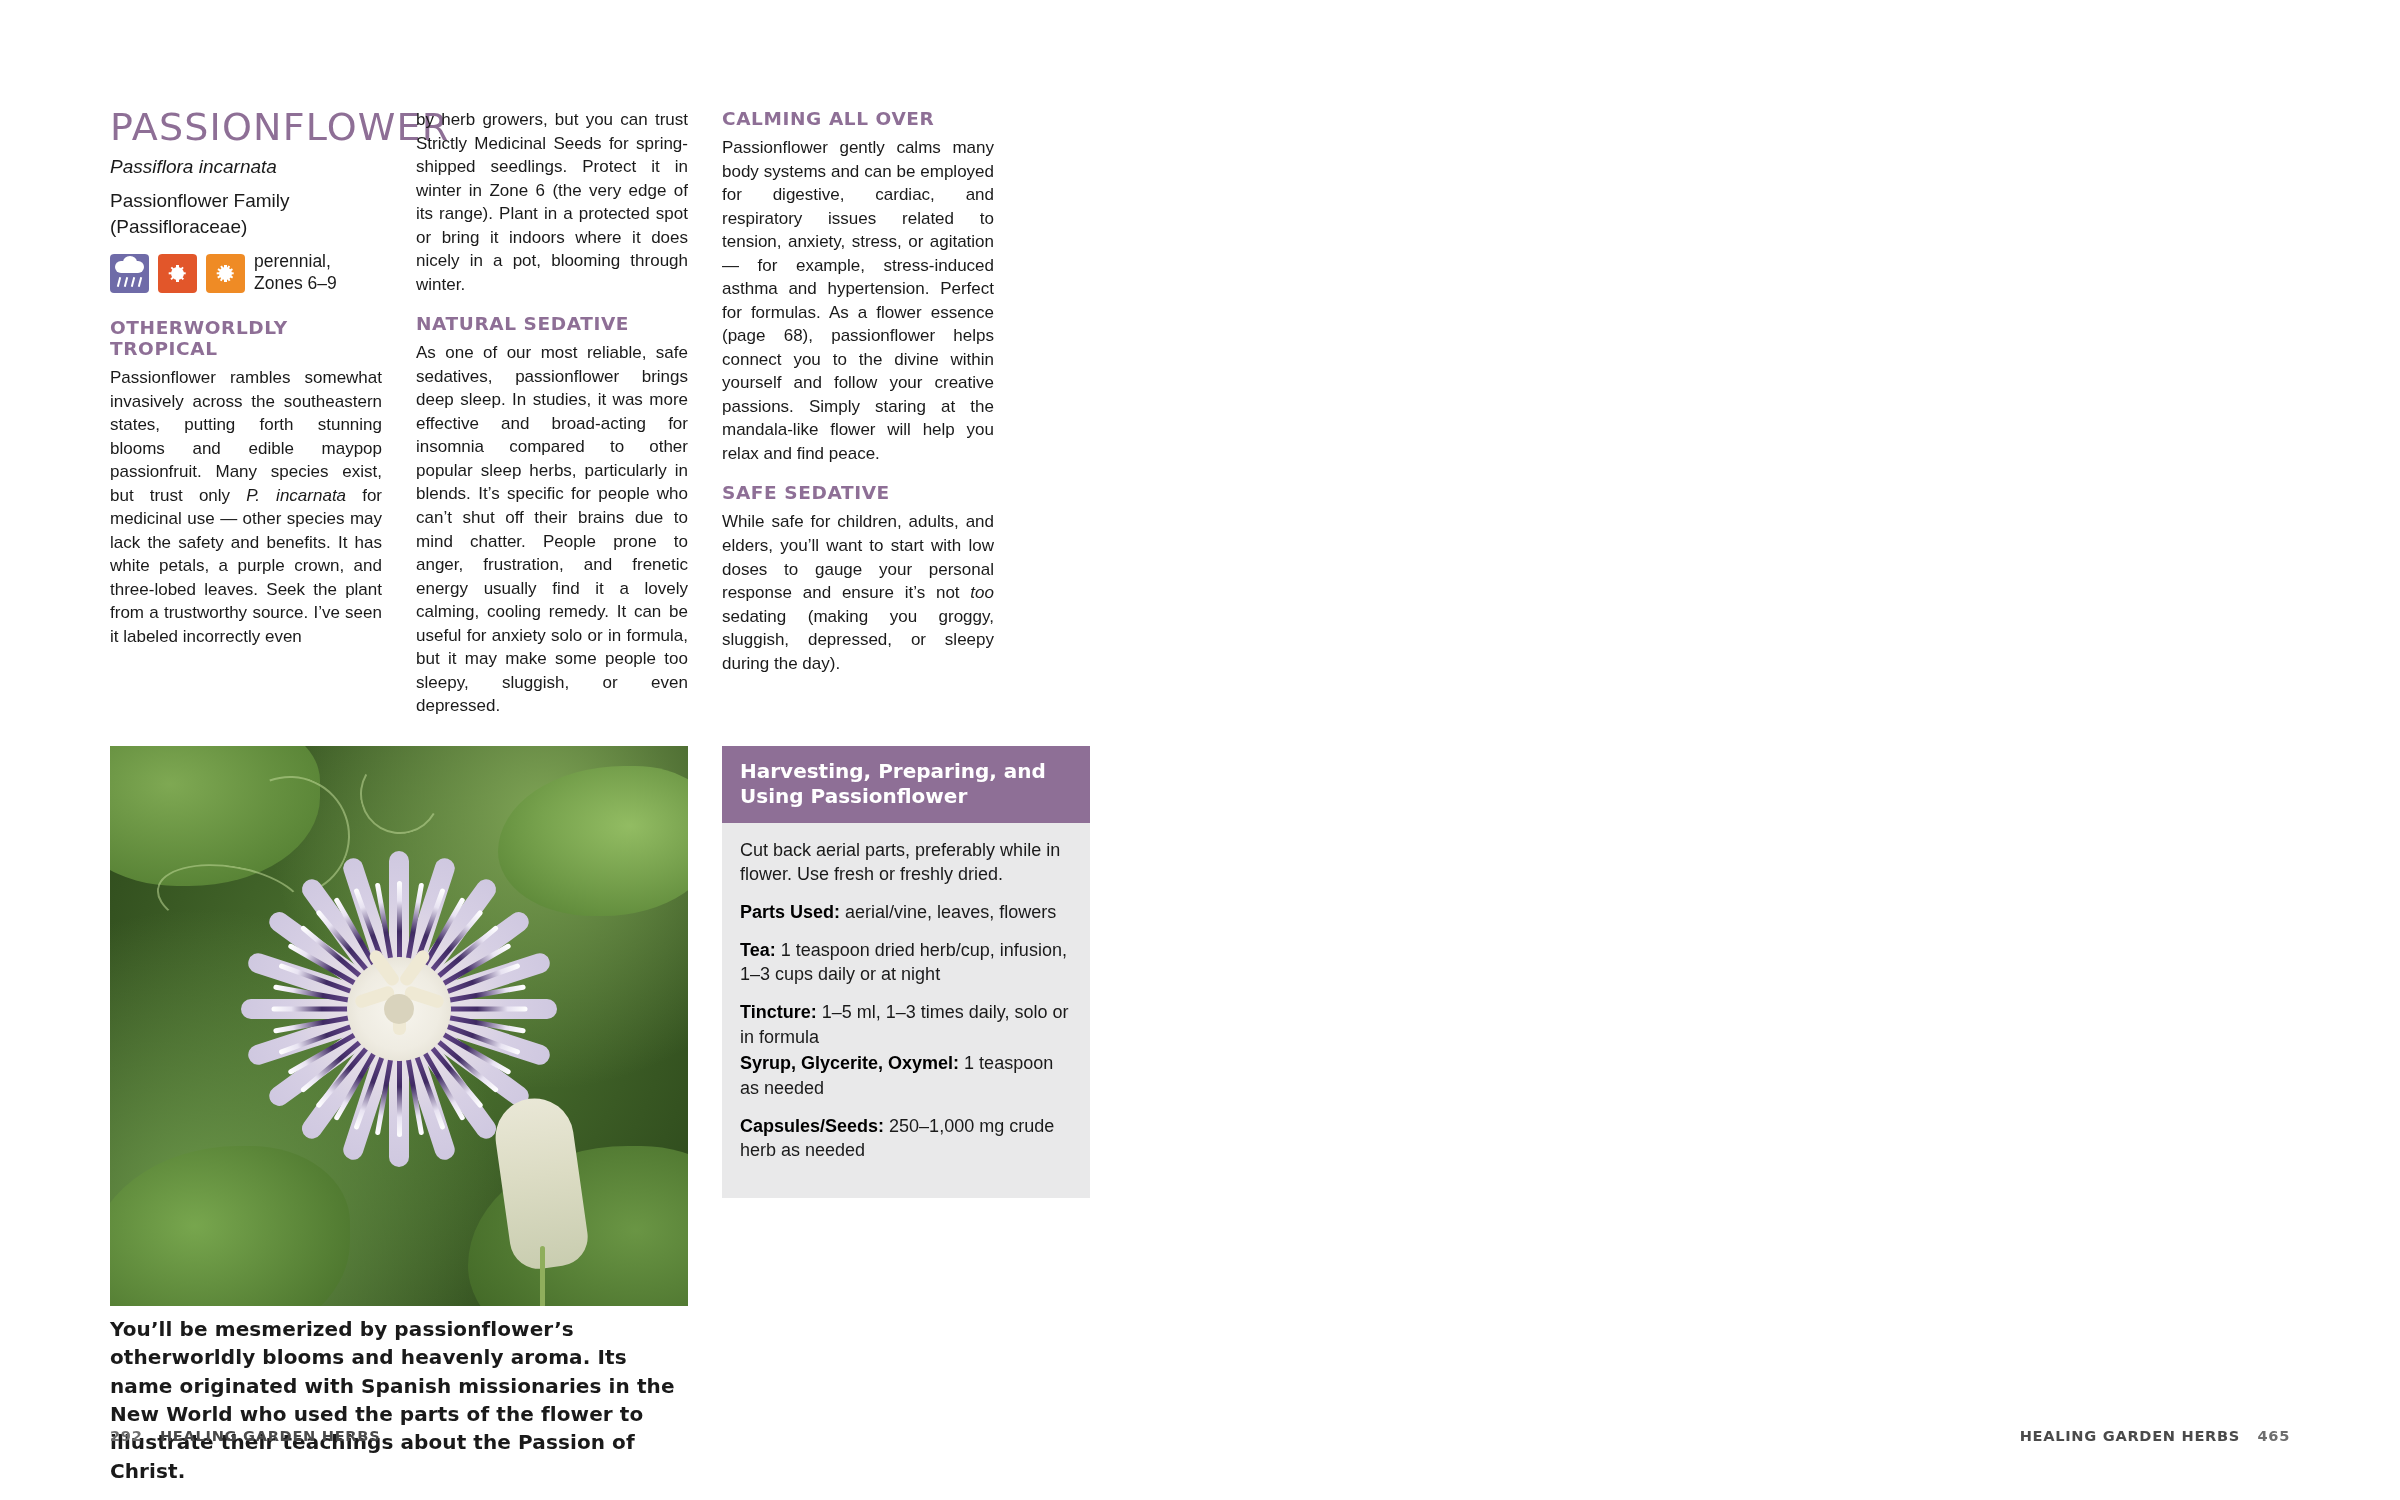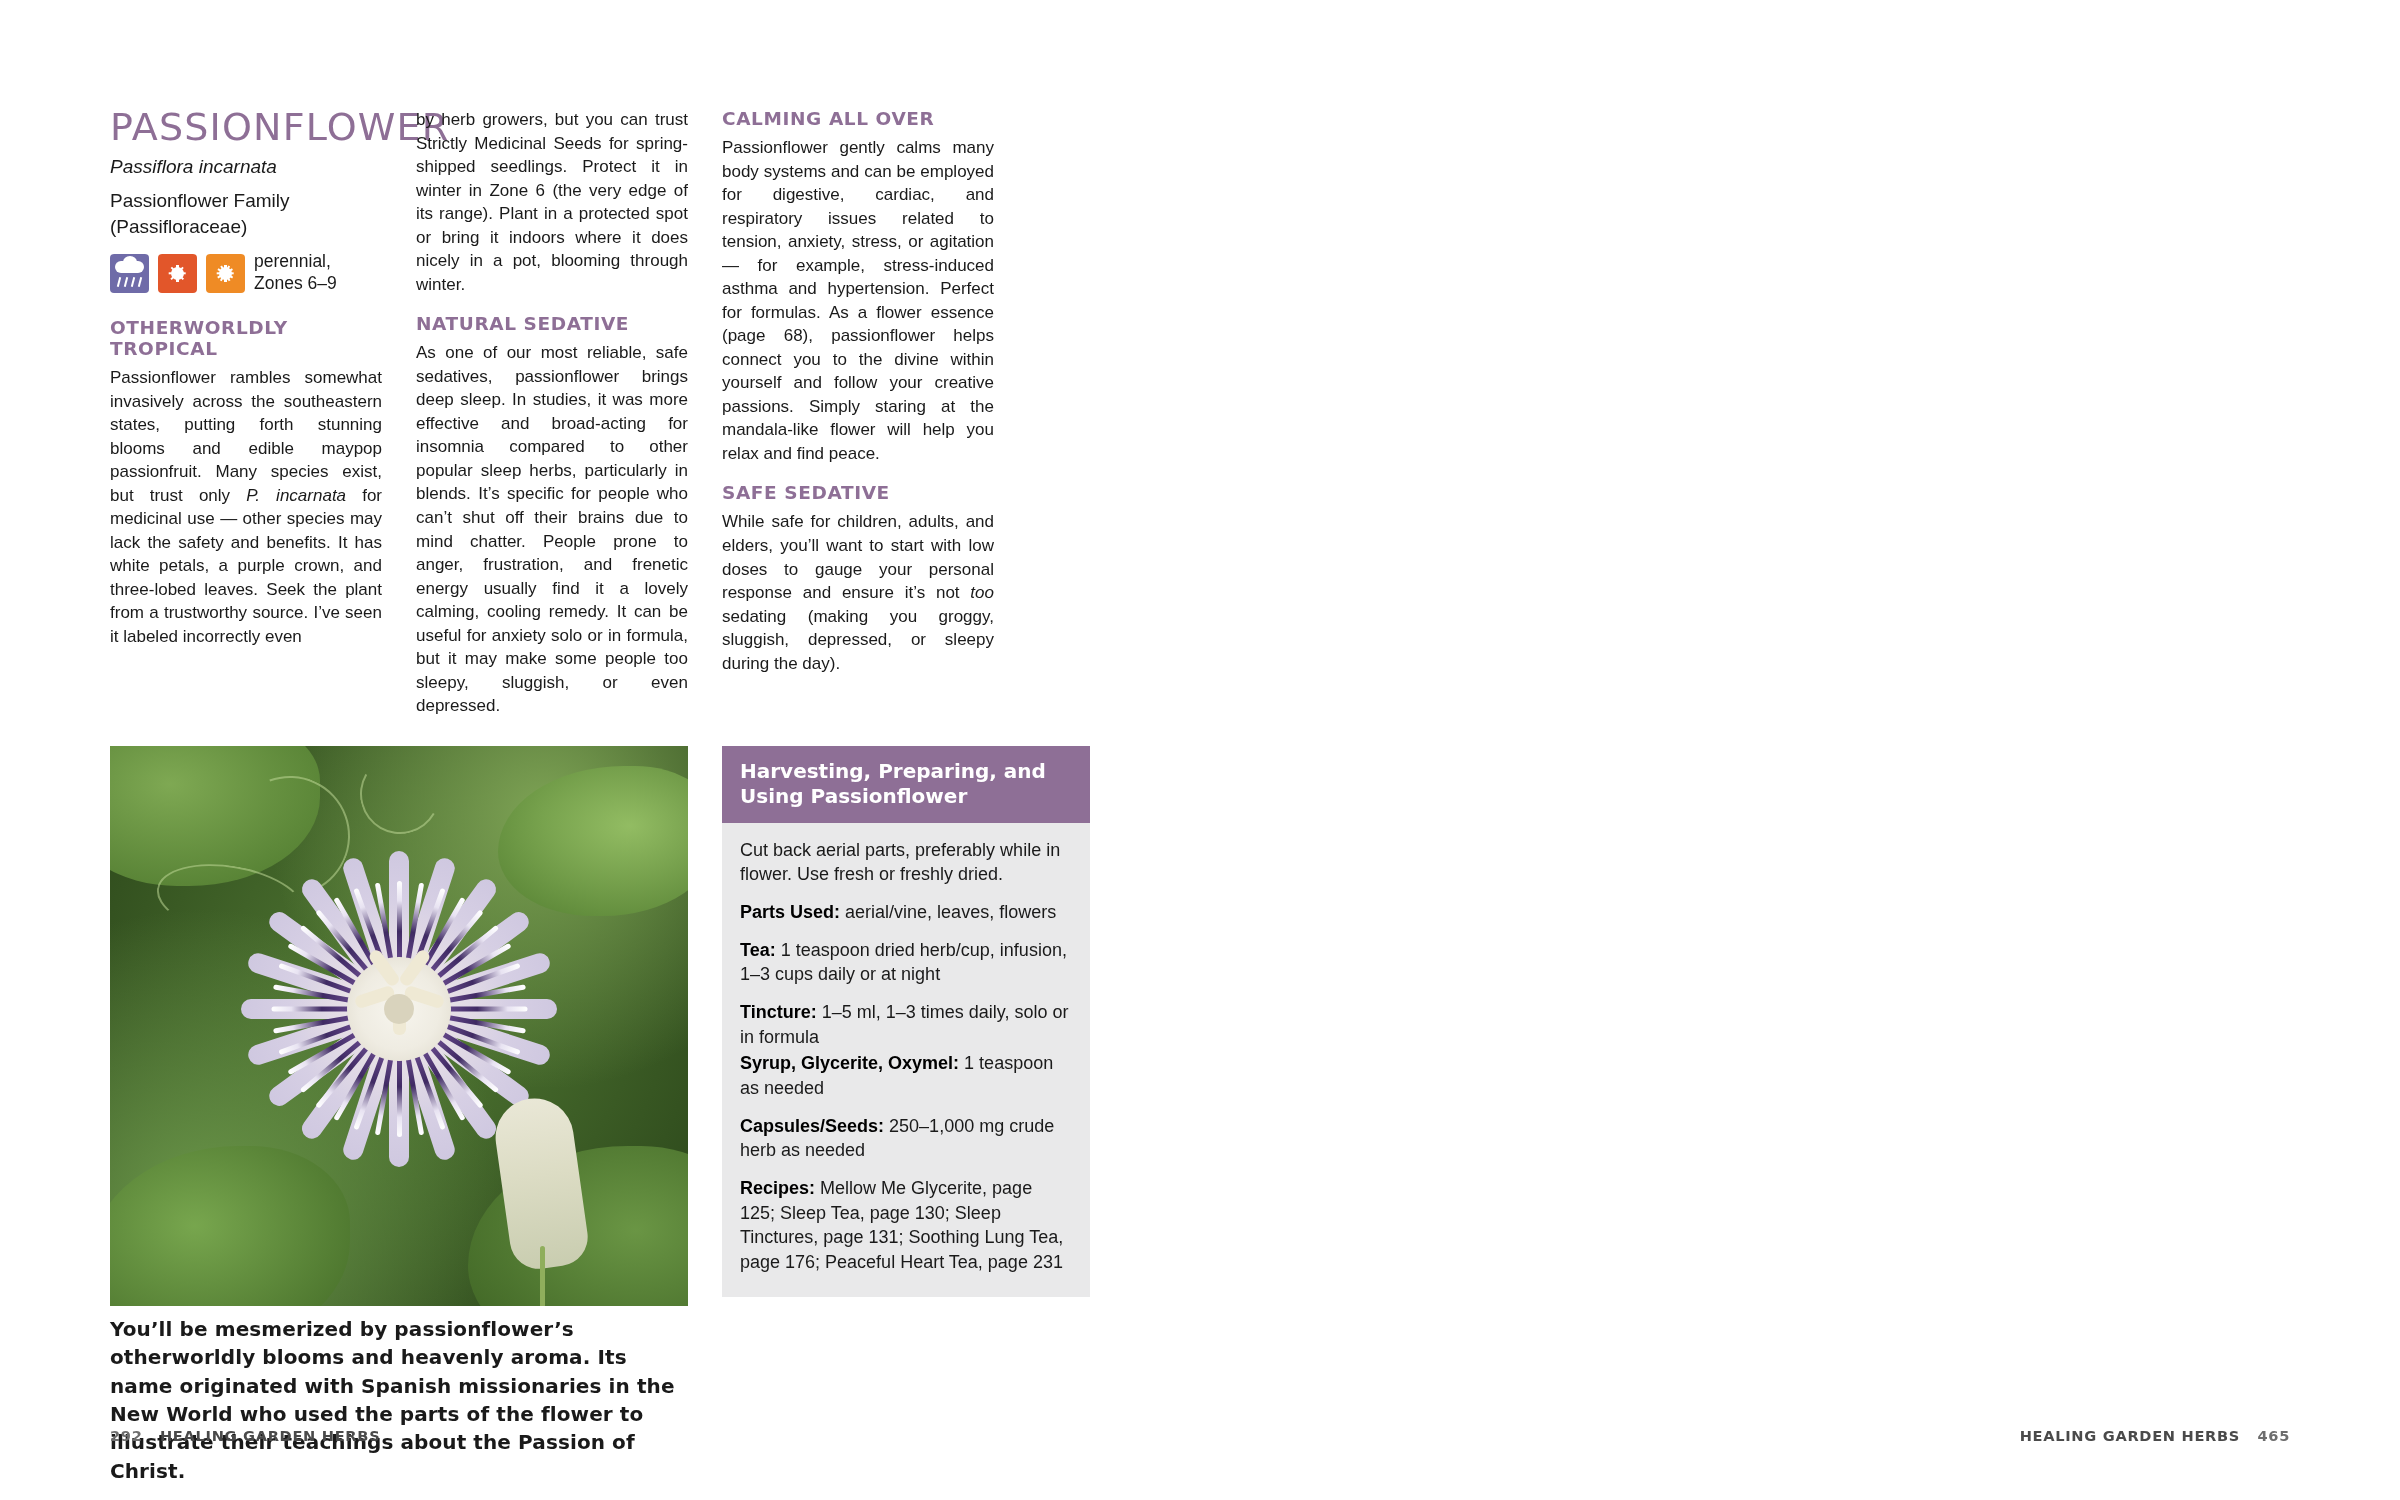--- a/index.html
+++ b/index.html
@@ -376,24 +376,20 @@
               <span>1–5 ml, 1–3 times daily, solo or in formula</span>
             </p>
             <p class="sb-p">
               <span class="sb-lbl">Syrup, Glycerite, Oxymel:</span>
               <span>1 teaspoon as needed</span>
             </p>
             <p class="sb-p">
               <span class="sb-lbl">Capsules/Seeds:</span>
               <span>250–1,000 mg crude herb as needed</span>
             </p>
-            <p class="sb-p lastp">
-              <span class="sb-lbl">Recipes:</span>
-              <span>Mellow Me Glycerite, page 125; Sleep Tea, page 130; Sleep Tinctures, page 131; Soothing Lung Tea, page 176; Peaceful Heart Tea, page 231</span>
-            </p>
           </div>
         </div>
       </div>
     </div>
 
     <div class="folio">
       <span class="num">292</span>
       &nbsp;&nbsp;<span>HEALING GARDEN HERBS</span>
     </div>
   </div>

